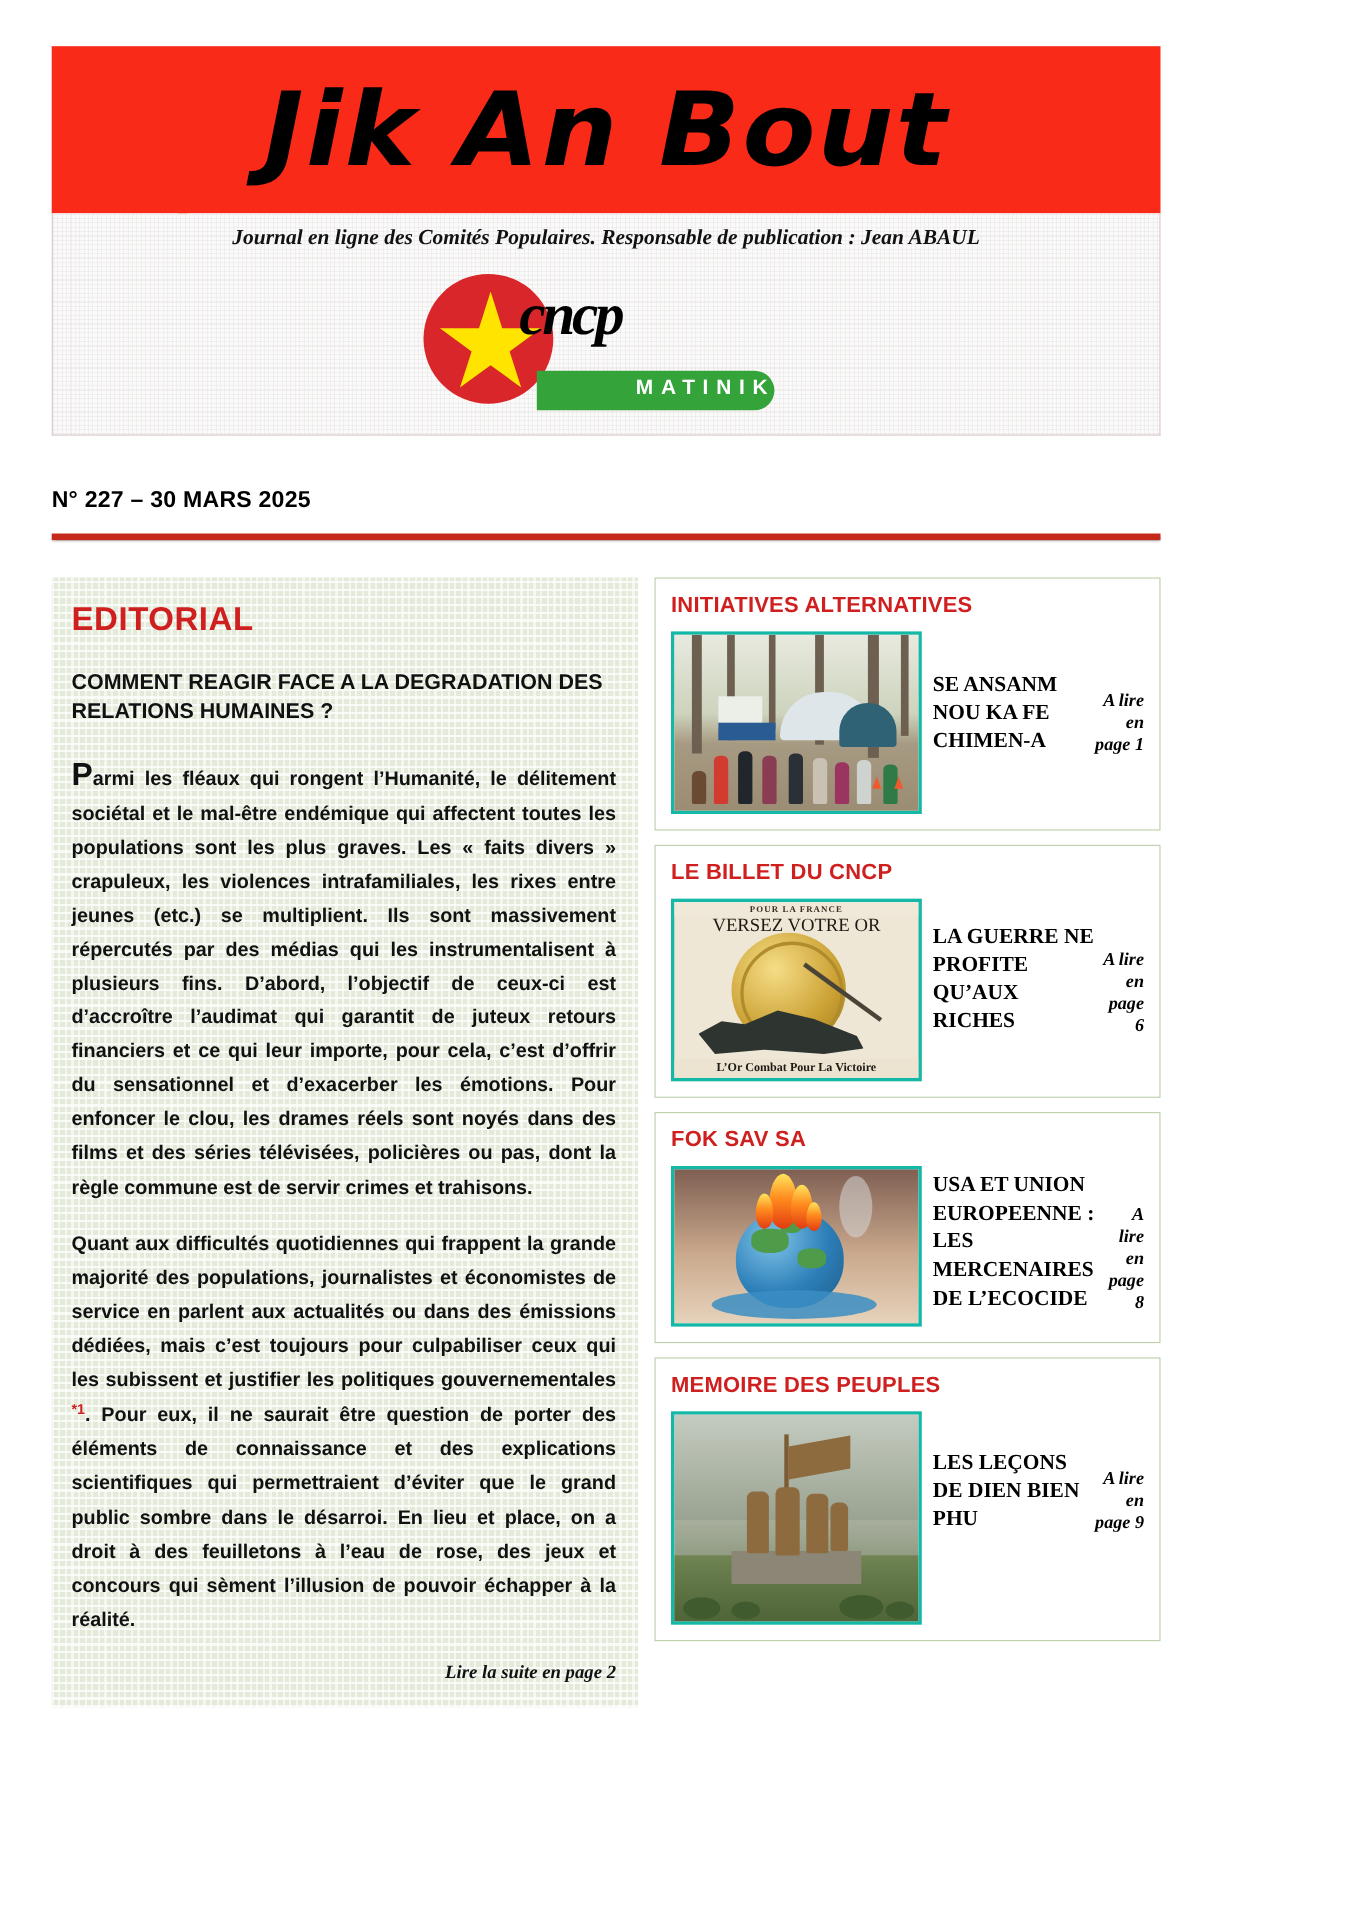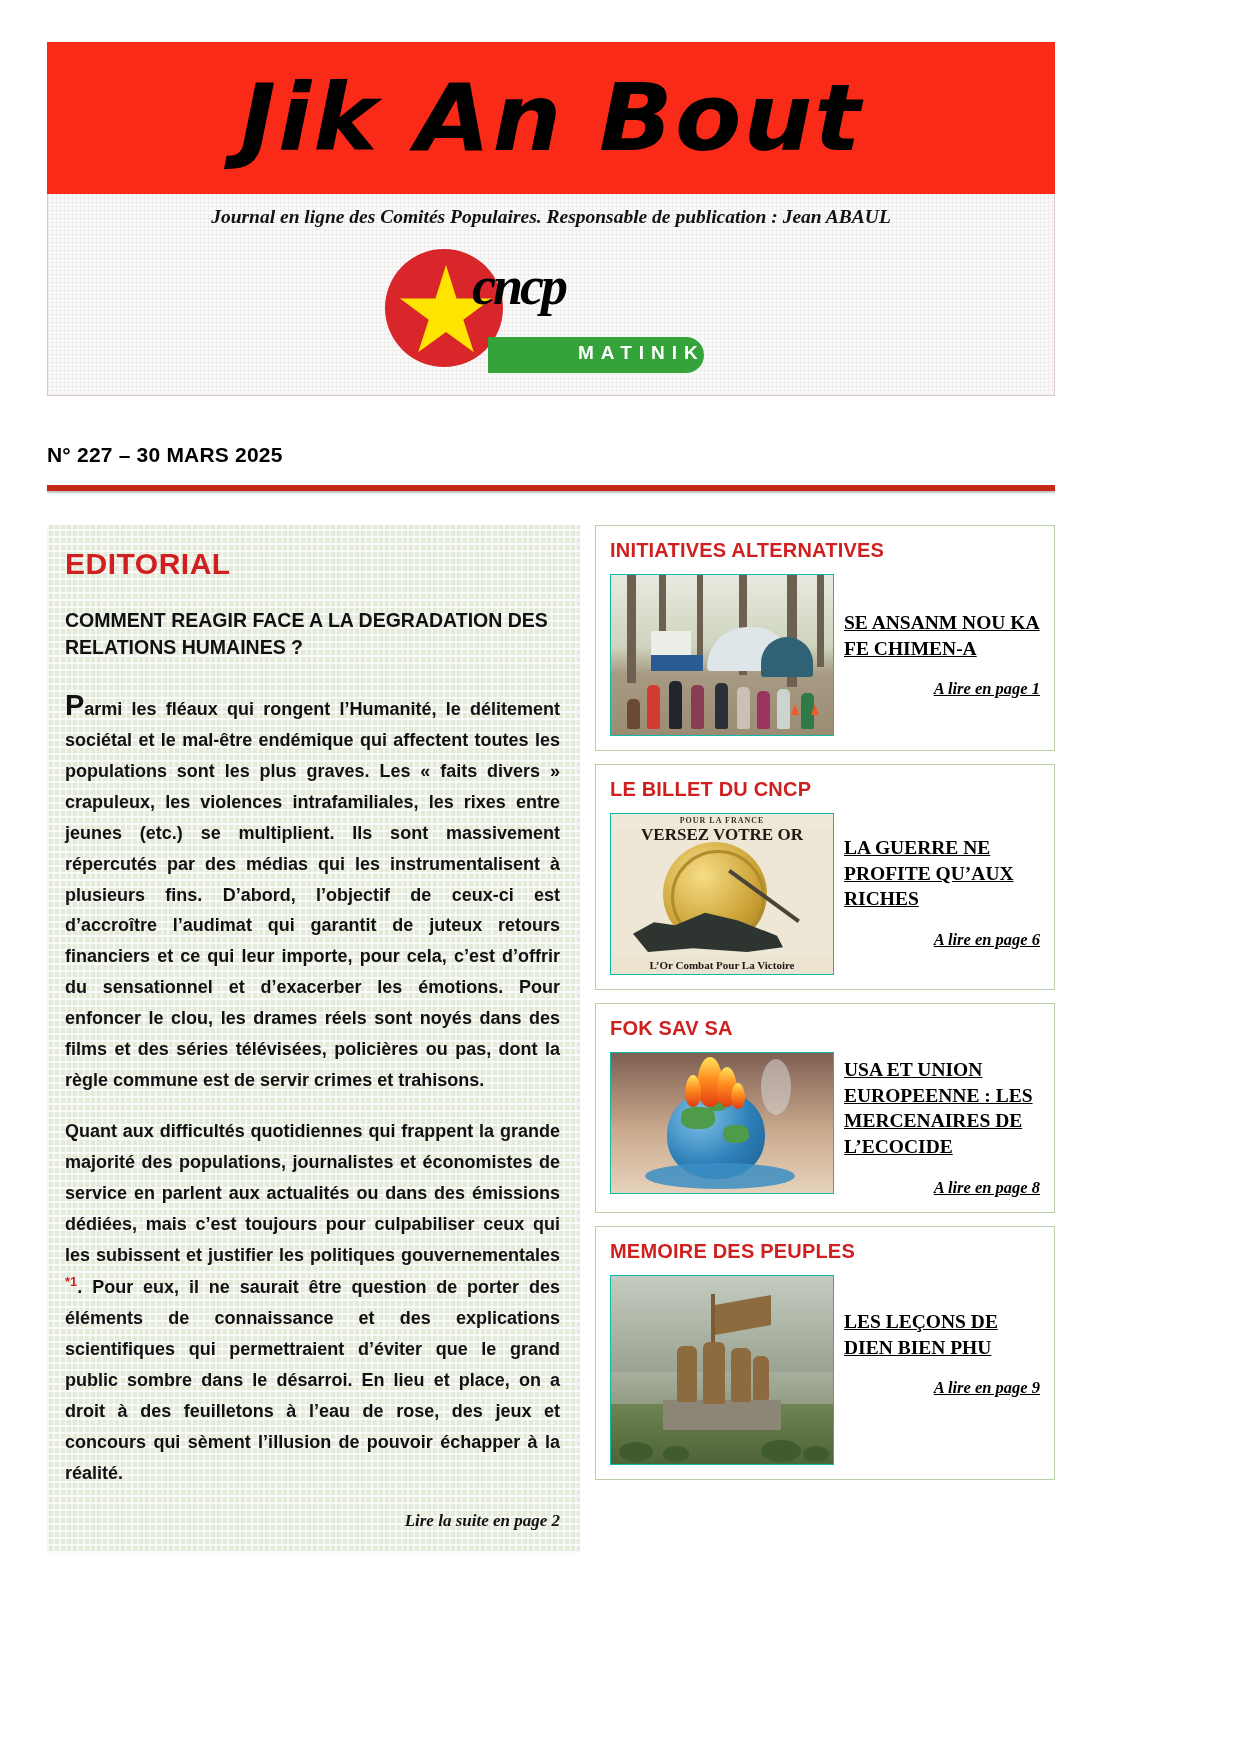--- a/index.html
+++ b/index.html
@@ -186,30 +186,29 @@
     font-weight:bold;
     font-size:20px;
     margin-bottom:12px;
     letter-spacing:.2px;
   }
   .teaser-row{
     display:flex; gap:10px; align-items:flex-start;
   }
   .teaser-thumb{
     flex:0 0 auto;
-    border:1px solid #14b8a6;
+    border:3px solid #14b8a6;
     overflow:hidden;
     position:relative;
   }
   .teaser-side{
     flex:1 1 auto;
-    display:flex; flex-direction:column;
+    display:flex; 
     justify-content:flex-start;
     min-height:100%;
-    text-decoration:underline;
   }
   .teaser-head{
     font-family:"Liberation Serif", serif;
     font-weight:bold;
     font-size:19.5px;
     color:#000;
     line-height:1.32;
     text-align:left;
   }
   .teaser-page{
@@ -229,21 +228,21 @@
   .pic-camp .tentB{position:absolute;left:150px;top:62px;width:52px;height:40px;background:#2f6274;border-radius:26px 26px 3px 3px;}
   .pic-camp .tentC{position:absolute;left:40px;top:56px;width:40px;height:30px;background:#eceee8;}
   .pic-camp .blue{position:absolute;left:40px;top:80px;width:52px;height:16px;background:#2a5c93;}
   .pic-camp .kid{position:absolute;bottom:6px;width:13px;border-radius:5px 5px 2px 2px;}
   .pic-camp .cone{position:absolute;bottom:20px;width:0;height:0;border-left:4px solid transparent;border-right:4px solid transparent;border-bottom:11px solid #f1582b;}
 
   
   .pic-poster{width:222px;height:160px;background:#efe7d6;}
   .pic-poster .ptop{position:absolute;left:0;top:0;width:100%;height:13px;background:#f0e9da;}
   .pic-poster .t1{position:absolute;top:2px;width:100%;text-align:center;font-family:"Liberation Serif",serif;font-weight:bold;font-size:8px;color:#3a2f22;letter-spacing:1px;}
-  .pic-poster .t2{position:absolute;top:11px;width:100%;text-align:center;font-family:"Liberation Serif",serif;font-weight:bold;font-size:17px;color:#1d1a14;letter-spacing:0px;}
+  .pic-poster .t2{position:absolute;top:11px;width:100%;text-align:center;font-family:"Liberation Serif",serif;font-weight:normal;font-size:17px;color:#1d1a14;letter-spacing:0px;}
   .pic-poster .coin{position:absolute;left:52px;top:28px;width:104px;height:104px;border-radius:50%;background:radial-gradient(circle at 38% 32%,#f6dd86,#caa033 60%,#9a7720);}
   .pic-poster .coin-in{position:absolute;left:8px;top:8px;width:88px;height:88px;border-radius:50%;border:3px solid #b08c2c;}
   .pic-poster .soldier{position:absolute;left:22px;top:92px;width:150px;height:48px;background:#2e3530;clip-path:polygon(0% 58%,14% 34%,28% 40%,48% 14%,70% 30%,96% 62%,100% 86%,76% 96%,40% 88%,10% 96%);}
   .pic-poster .rifle{position:absolute;left:110px;top:80px;width:86px;height:4px;background:#4a4338;transform:rotate(36deg);}
   .pic-poster .cap{position:absolute;left:0;bottom:0;width:100%;height:17px;background:#ece3d0;}
   .pic-poster .cap span{display:block;text-align:center;font-family:"Liberation Serif",serif;font-weight:bold;font-size:11px;color:#1c1a15;padding-top:2px;}
 
   
   .pic-earth{width:222px;height:140px;background:linear-gradient(#7f5f52,#caa98d 55%,#e6d3bb);}
   .pic-earth .globe{position:absolute;left:56px;top:36px;width:98px;height:90px;border-radius:50% 50% 46% 46%;background:radial-gradient(circle at 34% 30%,#7fc3e8,#2d7fb8 55%,#1d5e8d);}

